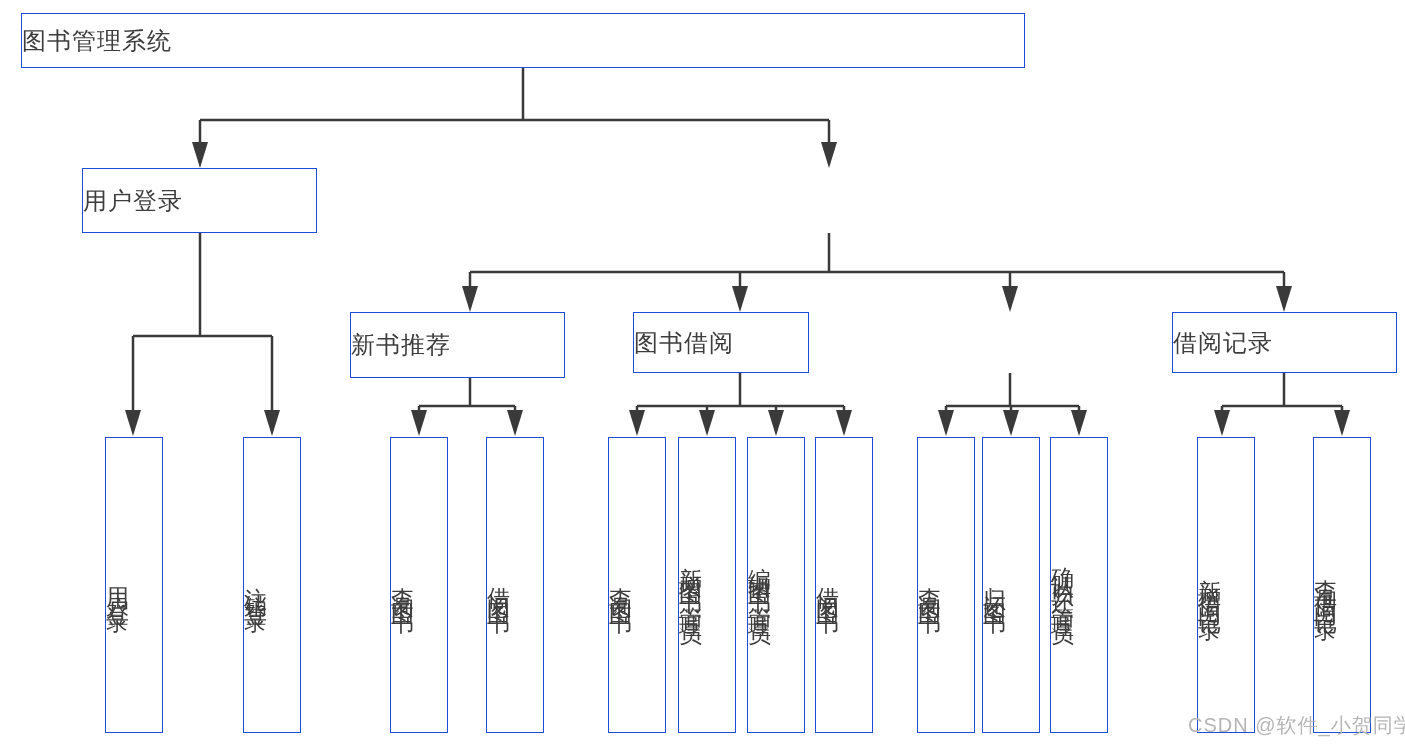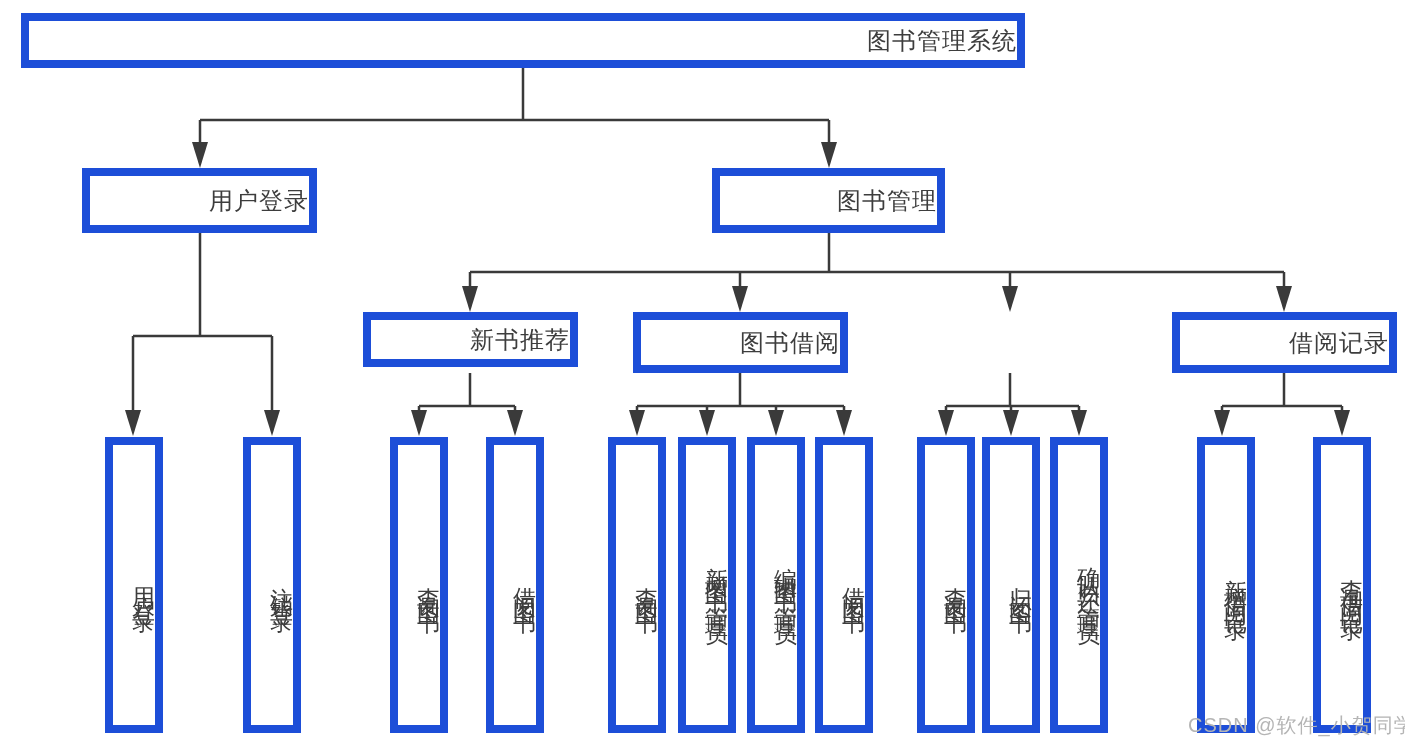--- a/index.html
+++ b/index.html
@@ -8,25 +8,25 @@
     width: 1405px;
     height: 747px;
     background: #ffffff;
     font-family: "Liberation Sans", sans-serif;
     overflow: hidden;
   }
   .wires { position: absolute; left: 0; top: 0; }
   .box {
     position: absolute;
     box-sizing: border-box;
-    border: 8px solid #1d4ed8;
+    border: 1px solid #1d4ed8;
     background: #ffffff;
     display: flex;
     align-items: center;
-    justify-content: flex-end;
+    justify-content: flex-start;
     color: #3d3d3d;
   }
   .hlabel { font-size: 24px; letter-spacing: 1px; white-space: nowrap; }
   .leaf { top: 437px; width: 58px; height: 296px; }
   .vtext {
     writing-mode: vertical-rl;
     text-orientation: mixed;
     font-size: 23px;
     letter-spacing: 8px;
     line-height: 1;
@@ -87,28 +87,25 @@
     </g>
   </svg>
 
   <div class="box" style="left:21px; top:13px; width:1004px; height:55px">
     <span class="hlabel">图书管理系统</span>
   </div>
 
   <div class="box" style="left:82px; top:168px; width:235px; height:65px">
     <span class="hlabel">用户登录</span>
   </div>
-  <div class="box" style="left:712px; top:168px; width:233px; height:65px">
-    <span class="hlabel">图书管理</span>
-  </div>
 
-  <div class="box" style="left:363px; top:312px; width:215px; height:55px">
+  <div class="box" style="left:350px; top:312px; width:215px; height:66px">
     <span class="hlabel">新书推荐</span>
   </div>
-  <div class="box" style="left:633px; top:312px; width:215px; height:61px">
+  <div class="box" style="left:633px; top:312px; width:176px; height:61px">
     <span class="hlabel">图书借阅</span>
   </div>
   <div class="box" style="left:1172px; top:312px; width:225px; height:61px">
     <span class="hlabel">借阅记录</span>
   </div>
 
   <div class="box leaf" style="left:105px">
     <span class="vtext">用户登录</span>
   </div>
   <div class="box leaf" style="left:243px">

